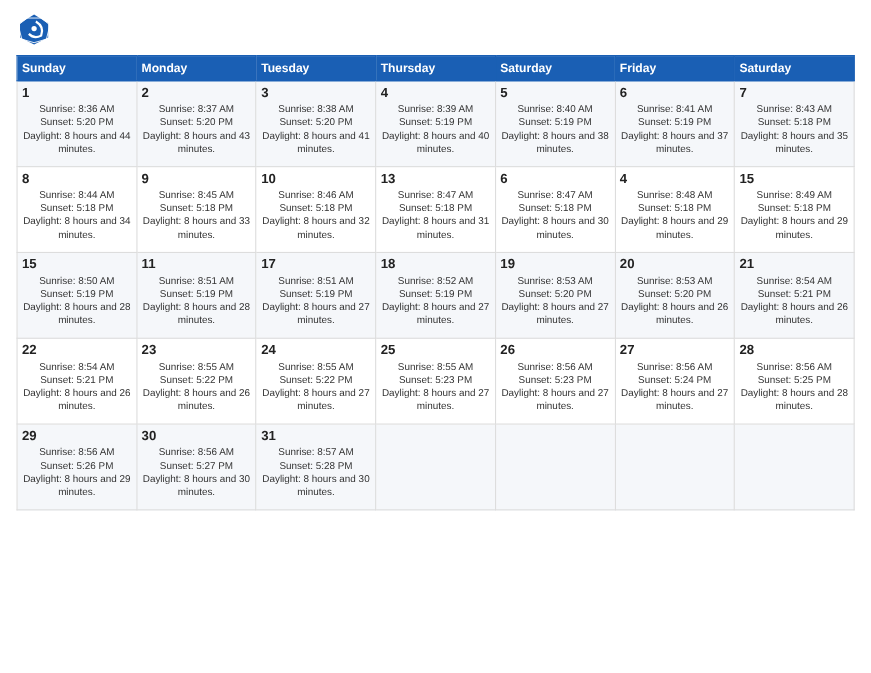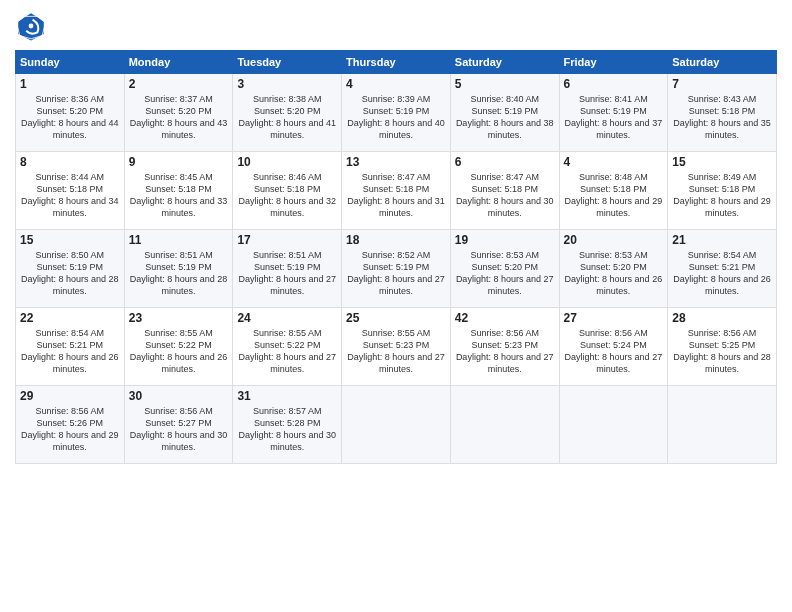--- a/index.html
+++ b/index.html
@@ -232,21 +232,21 @@
           </td>
           <td>
             <span class="day-num">24</span>
             <div class="day-info">Sunrise: 8:55 AM<br>Sunset: 5:22 PM<br>Daylight: 8 hours and 27 minutes.</div>
           </td>
           <td>
             <span class="day-num">25</span>
             <div class="day-info">Sunrise: 8:55 AM<br>Sunset: 5:23 PM<br>Daylight: 8 hours and 27 minutes.</div>
           </td>
           <td>
-            <span class="day-num">42</span>
+            <span class="day-num">26</span>
             <div class="day-info">Sunrise: 8:56 AM<br>Sunset: 5:23 PM<br>Daylight: 8 hours and 27 minutes.</div>
           </td>
           <td>
             <span class="day-num">27</span>
             <div class="day-info">Sunrise: 8:56 AM<br>Sunset: 5:24 PM<br>Daylight: 8 hours and 27 minutes.</div>
           </td>
           <td>
             <span class="day-num">28</span>
             <div class="day-info">Sunrise: 8:56 AM<br>Sunset: 5:25 PM<br>Daylight: 8 hours and 28 minutes.</div>
           </td>

